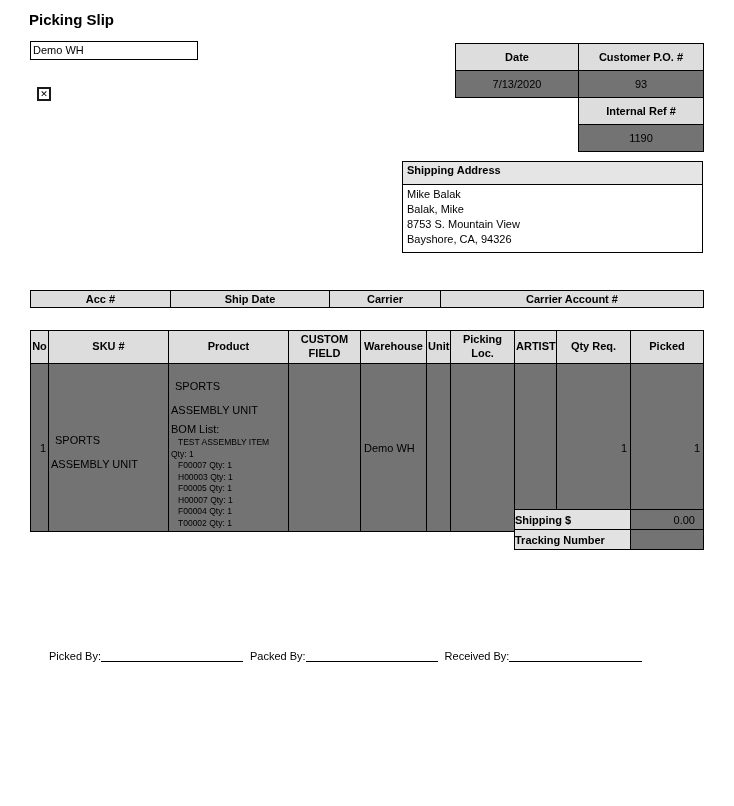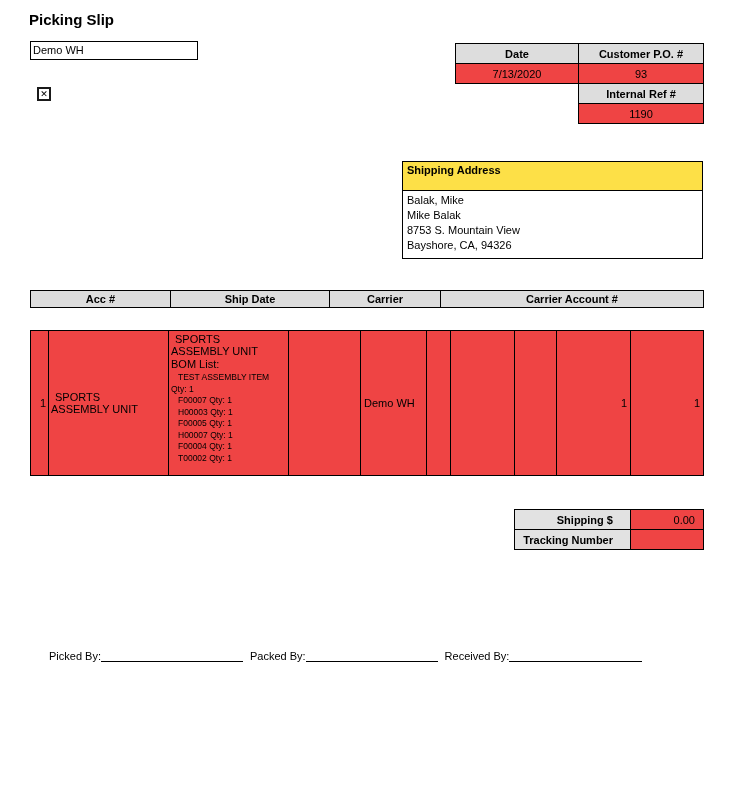--- a/index.html
+++ b/index.html
@@ -22,60 +22,60 @@
   .imgx {
     position:absolute; left:37px; top:87px; width:14px; height:14px;
     border:2px solid #1a1a1a; background:#fff;
     display:flex; align-items:center; justify-content:center;
     font-size:9px; font-weight:bold; line-height:1;
   }
 
   table { border-collapse:collapse; table-layout:fixed; }
   td, th { border:1px solid #000; font-size:11px; overflow:hidden; }
   th { background:#dddddd; font-weight:bold; text-align:center; vertical-align:middle; padding:0 1px; }
-  td { background:#ef4444; }
+  td { background:#737373; }
 
   
   .date-table { position:absolute; left:455px; top:43px; width:248px; }
-  .date-table td, .date-table th { height:20px; text-align:center; }
+  .date-table td, .date-table th { height:27px; text-align:center; }
   .date-table .ghost { border:none; background:transparent; }
 
   
   .ship-box { position:absolute; left:402px; top:161px; width:301px; }
   .ship-head {
-    border:1px solid #000; background:#fde047; font-weight:bold;
-    height:30px; line-height:16px; padding-left:4px; font-size:11px;
+    border:1px solid #000; background:#e5e5e5; font-weight:bold;
+    height:24px; line-height:16px; padding-left:4px; font-size:11px;
   }
   .ship-body {
     border:1px solid #000; border-top:none; height:68px;
     padding:2px 4px; font-size:11px; line-height:15px;
   }
 
   
   .acc-table { position:absolute; left:30px; top:290px; width:673px; }
   .acc-table td, .acc-table th { height:17px; text-align:center; }
 
   
   .main-table { position:absolute; left:30px; top:330px; width:673px; }
   .main-table th { height:33px; line-height:1.25; }
   .main-table td.cell { height:145px; vertical-align:middle; padding:0 2px; }
   .td-no   { text-align:right; }
-  .td-sku .wrapblock, .pname { display:inline-block; width:96px; text-indent:4px; line-height:12px; }
+  .td-sku .wrapblock, .pname { display:inline-block; width:96px; text-indent:4px; line-height:24px;margin-top:8px; }
   .td-product { vertical-align:top !important; padding:2px 2px !important; }
   .bom-label { line-height:15px; }
   .bom-item { font-size:8.5px; line-height:11.5px; padding-left:7px; }
   .bom-item.first { padding-left:0; text-indent:7px; }
   .td-wh { padding-left:3px !important; }
   .td-num { text-align:right; padding-right:3px !important; }
 
   
   .totals-table { position:absolute; left:514px; top:509px; width:189px; }
   .totals-table td { height:20px; }
   .totals-table .tlabel {
-    background:#e2e2e2; font-weight:bold; text-align:right; padding-right:17px;
+    background:#e2e2e2; font-weight:bold; text-align:left; padding-right:4px;
   }
   .totals-table .tvalue { text-align:right; padding-right:8px; }
 
   
   .sign-row { position:absolute; left:30px; top:649px; font-size:11px; white-space:nowrap;padding-left:19px; }
   .uline {
     display:inline-block; border-bottom:1px solid #000; height:13px;
     margin-right:7px; vertical-align:bottom;
   }
   .u1 { width:142px; } .u2 { width:132px; } .u3 { width:133px; }
@@ -112,22 +112,22 @@
     <tr>
       <td class="ghost"></td>
       <td>1190</td>
     </tr>
   </tbody>
     </table>
 
   <div class="ship-box">
     <div class="ship-head">Shipping Address</div>
     <div class="ship-body">
+      <div>Mike Balak</div>
       <div>Balak, Mike</div>
-      <div>Mike Balak</div>
       <div>8753 S. Mountain View</div>
       <div>Bayshore, CA, 94326</div>
     </div>
   </div>
 
   <table class="acc-table">
     <colgroup>
         <col style="width:140px">
         <col style="width:159px">
         <col style="width:111px">
@@ -150,20 +150,32 @@
         <col style="width:120px">
         <col style="width:72px">
       <col style="width:66px">
         <col style="width:24px">
         <col style="width:64px">
         <col style="width:42px">
       <col style="width:74px">
         <col style="width:73px">
     </colgroup>
     <tbody>
+        <tr>
+      <th>No</th>
+      <th>SKU #</th>
+      <th>Product</th>
+      <th>CUSTOM FIELD</th>
+      <th>Warehouse</th>
+      <th>Unit</th>
+      <th>Picking Loc.</th>
+      <th>ARTIST</th>
+      <th>Qty Req.</th>
+      <th>Picked</th>
+    </tr>
     <tr>
       <td class="cell td-no">1</td>
       <td class="cell td-sku">
         <span class="wrapblock">SPORTS ASSEMBLY UNIT</span>
       </td>
       <td class="cell td-product">
         <span class="pname">SPORTS ASSEMBLY UNIT</span>
         <div class="bom-label">BOM List:</div>
         <div class="bom-item first">TEST ASSEMBLY ITEM Qty: 1</div>
         <div class="bom-item">F00007 Qty: 1</div>

